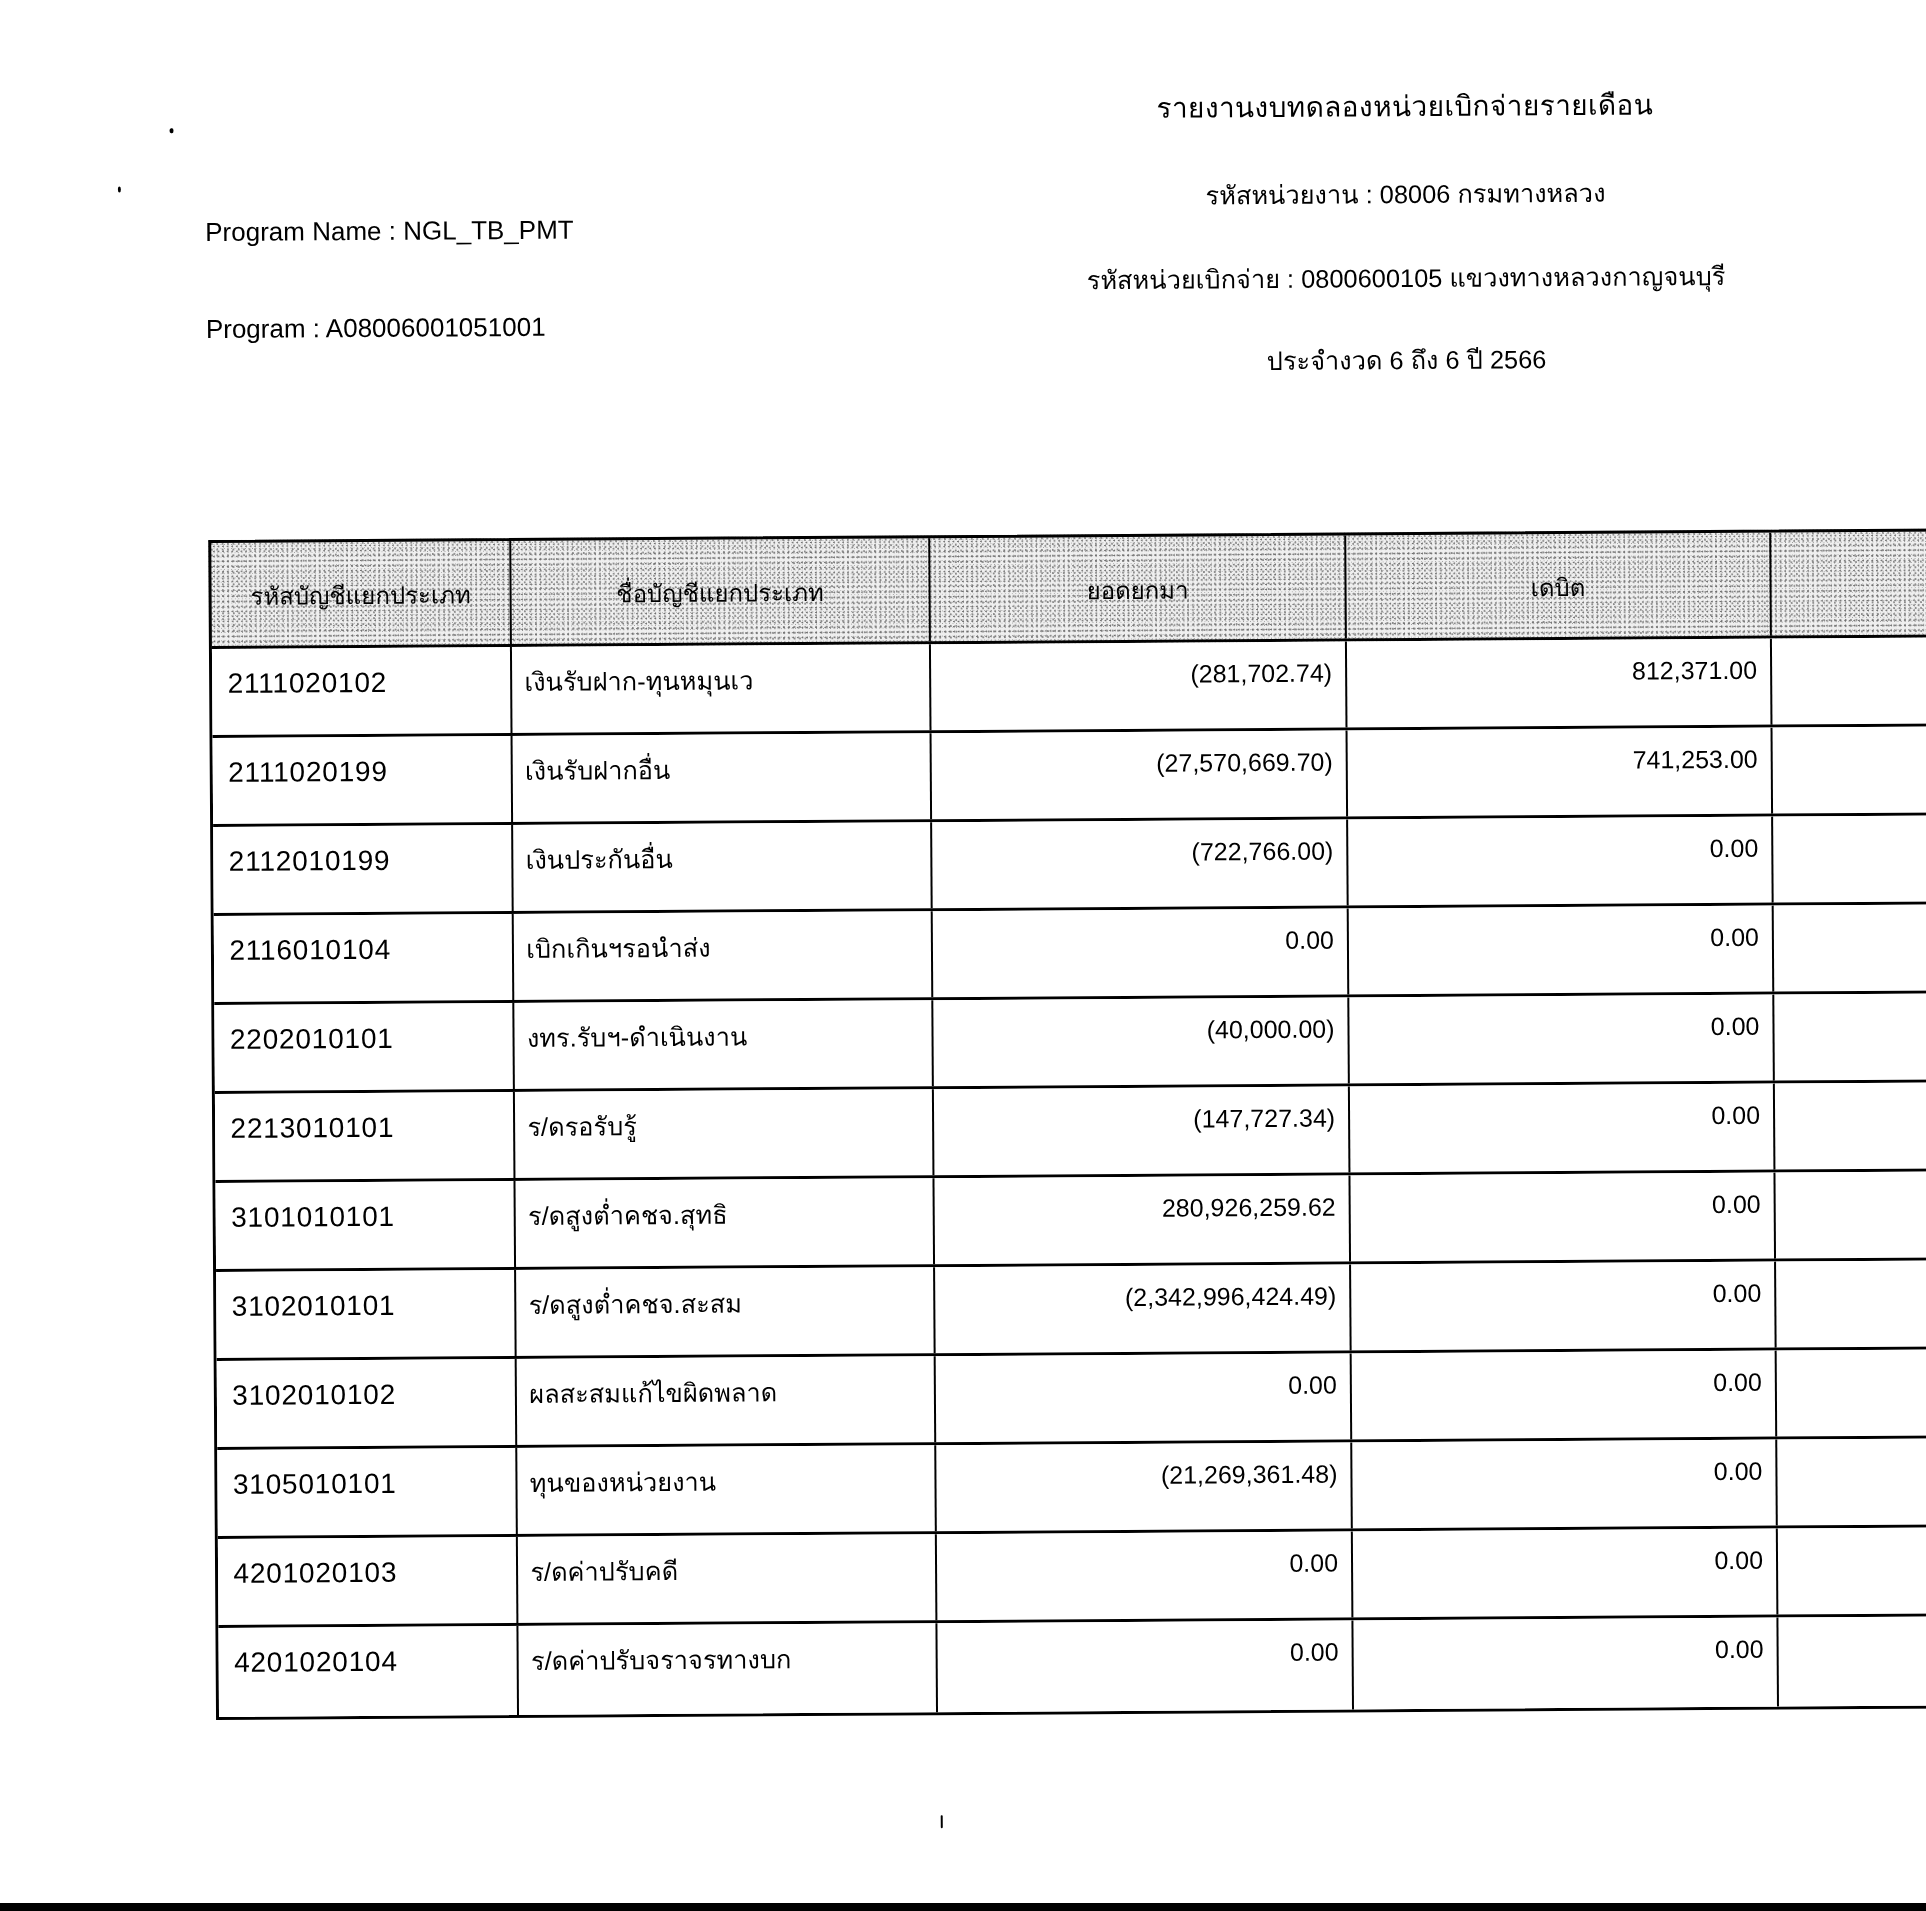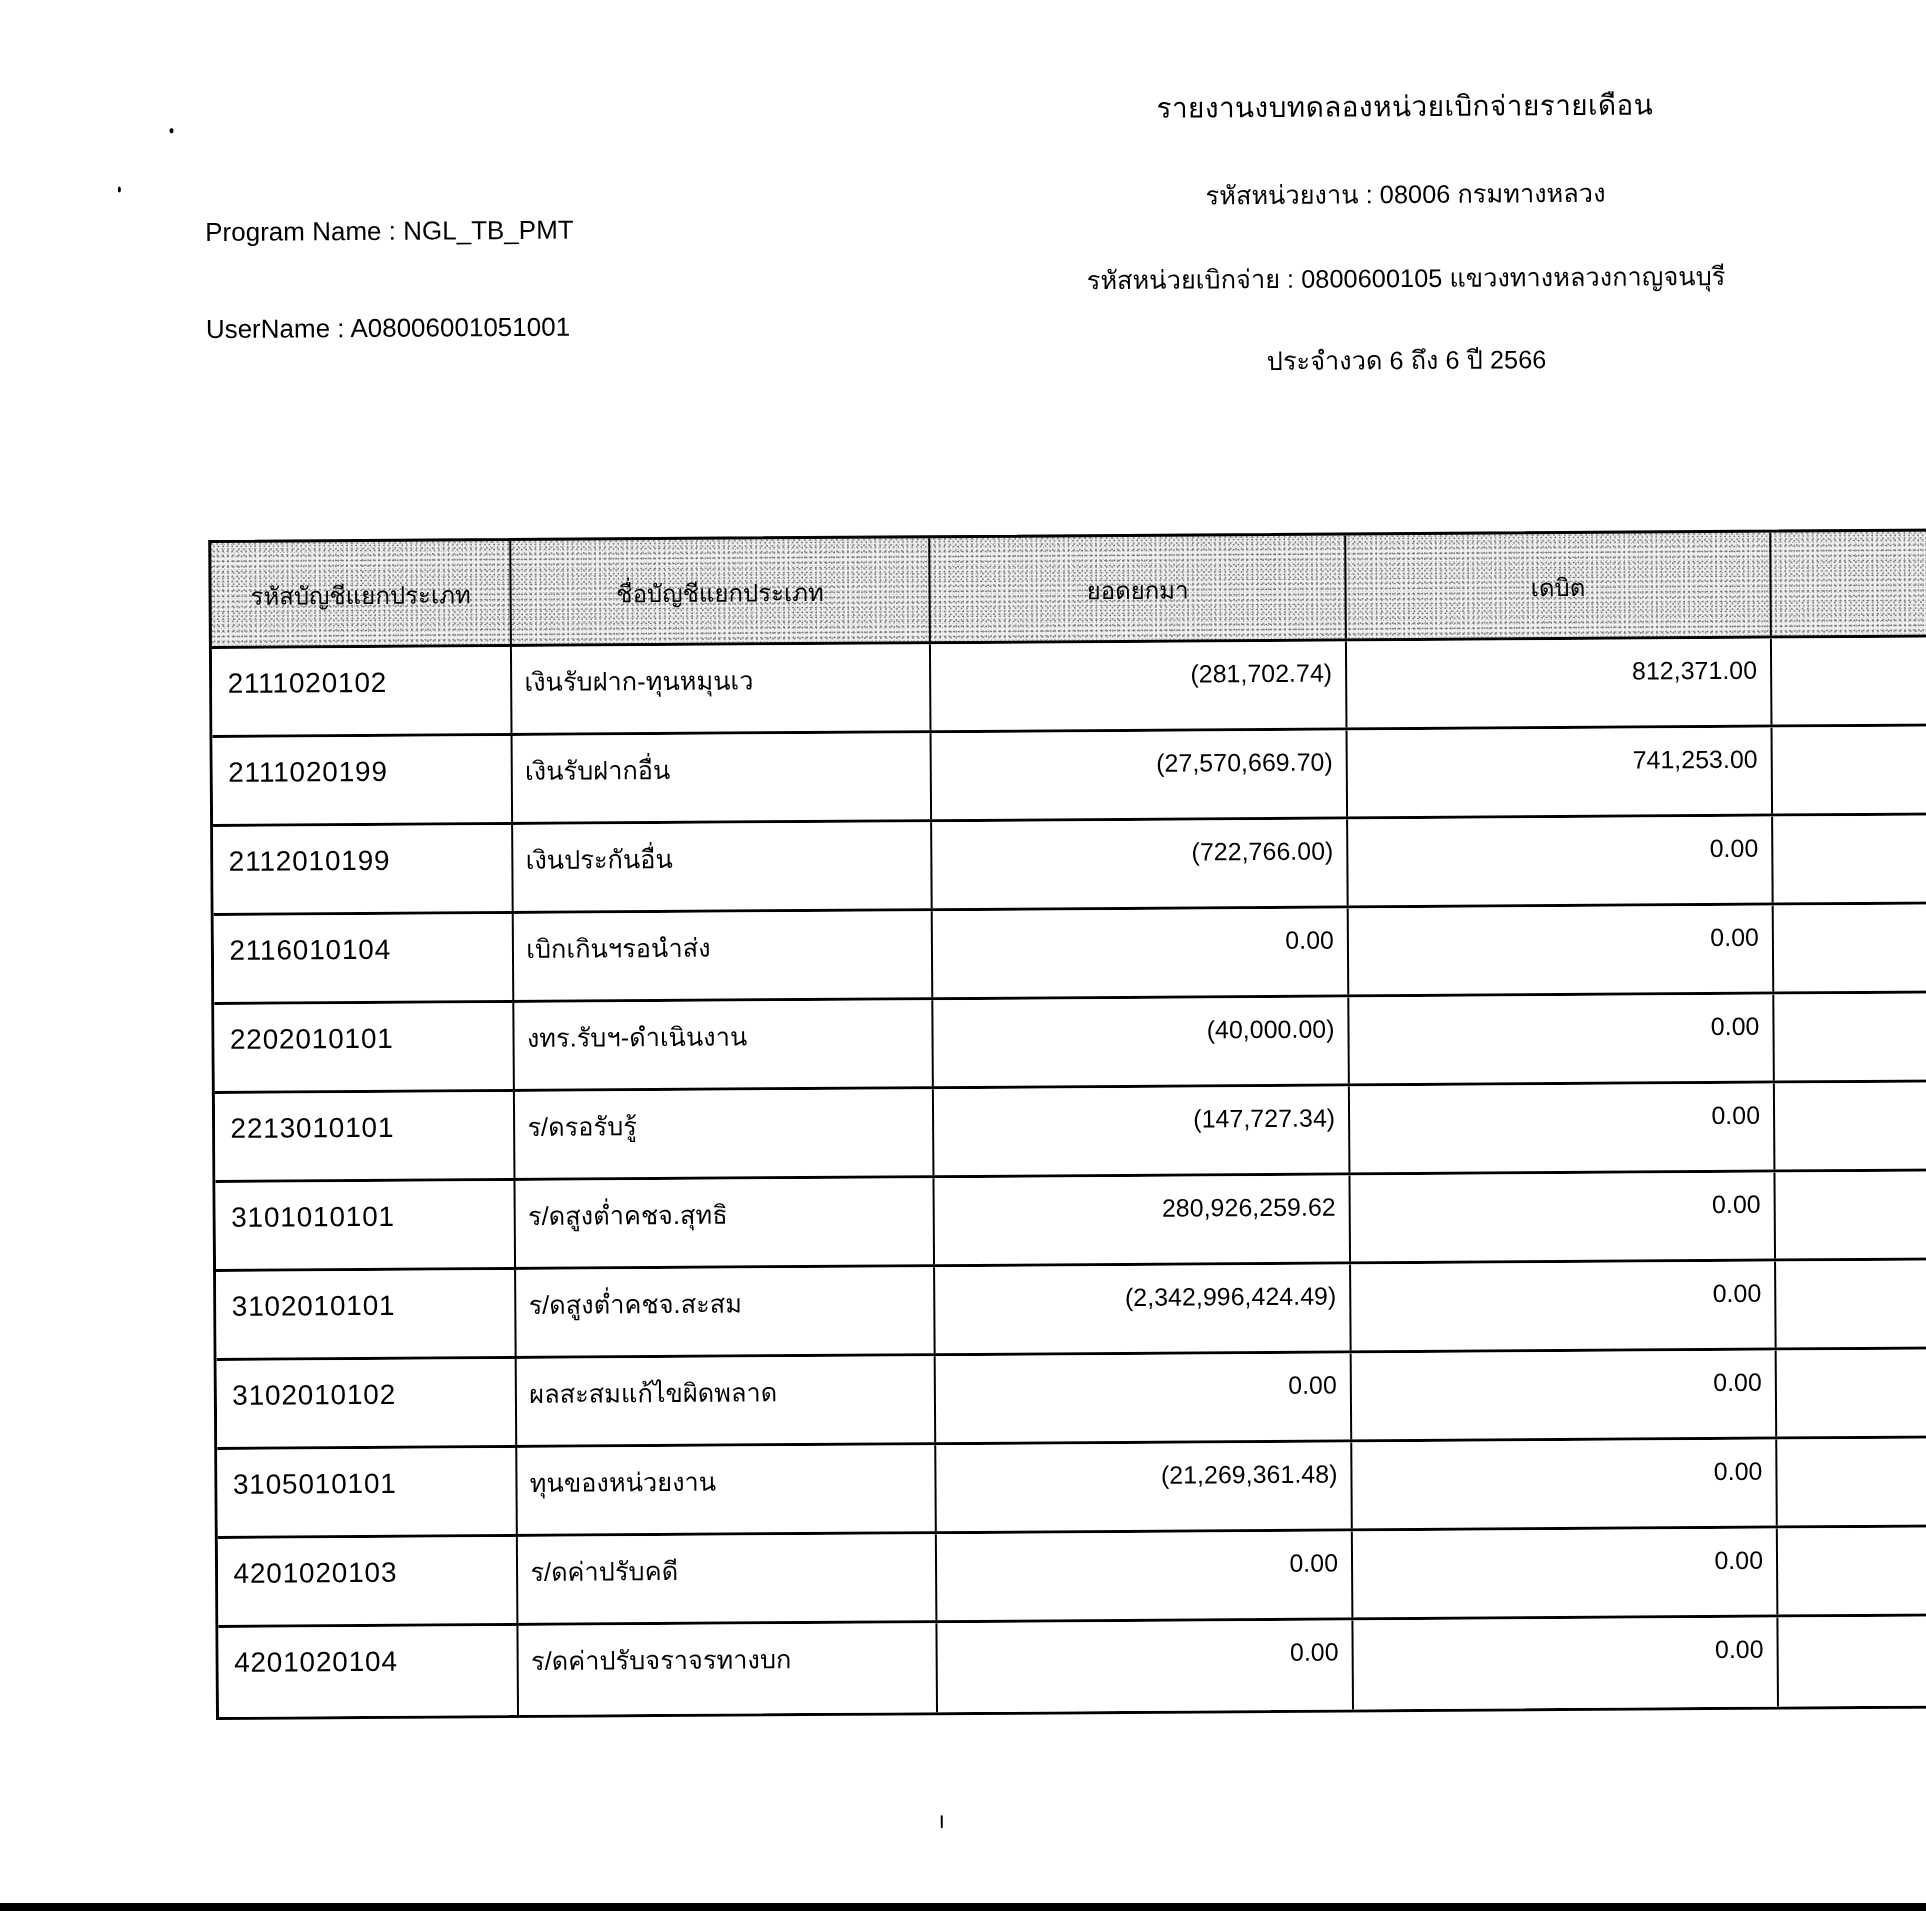--- a/index.html
+++ b/index.html
@@ -131,21 +131,21 @@
     <div class="hdr-disb">รหัสหน่วยเบิกจ่าย : 0800600105 แขวงทางหลวงกาญจนบุรี</div>
     <div class="hdr-period">ประจำงวด 6 ถึง 6 ปี 2566</div>
   </div>
 
   <div class="hdr-left">
     <div class="line1">
       <span>Program Name :</span>
       <span>NGL_TB_PMT</span>
     </div>
     <div class="line2">
-      <span>UserName :</span>
+      <span>Program :</span>
       <span>A08006001051001</span>
     </div>
   </div>
 
   <div class="tbl-wrap">
     <div class="halftone"></div>
     <div class="tbl">
       <div class="grid-row hrow">
         <div class="hcell">รหัสบัญชีแยกประเภท</div>
         <div class="hcell">ชื่อบัญชีแยกประเภท</div>

